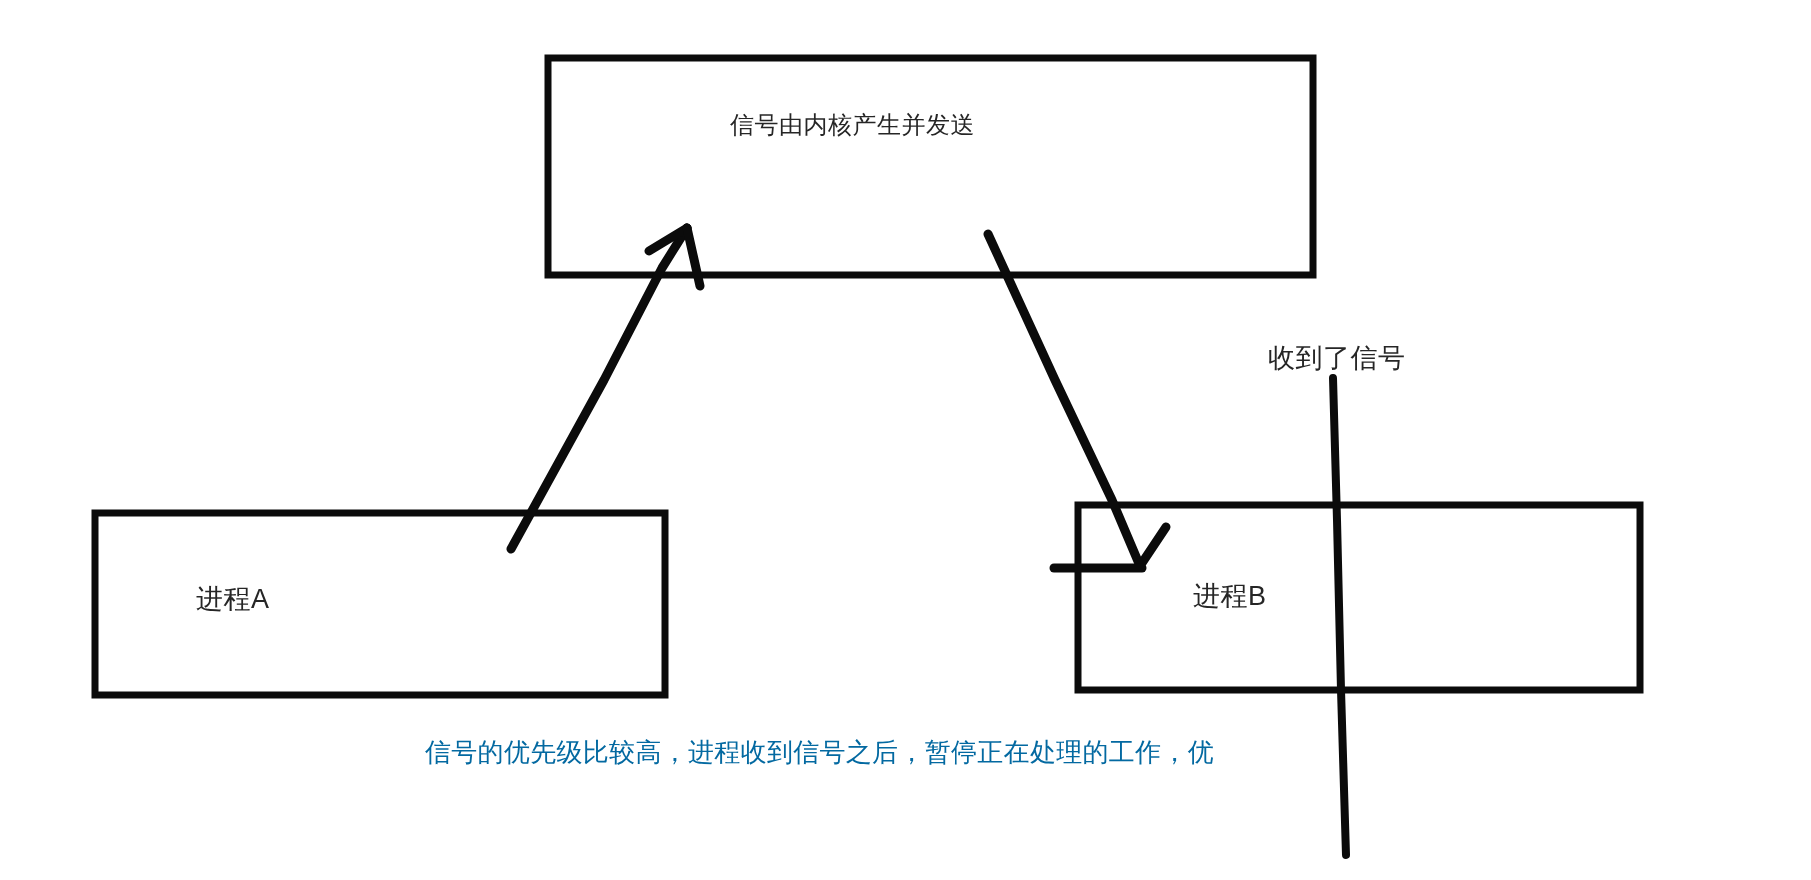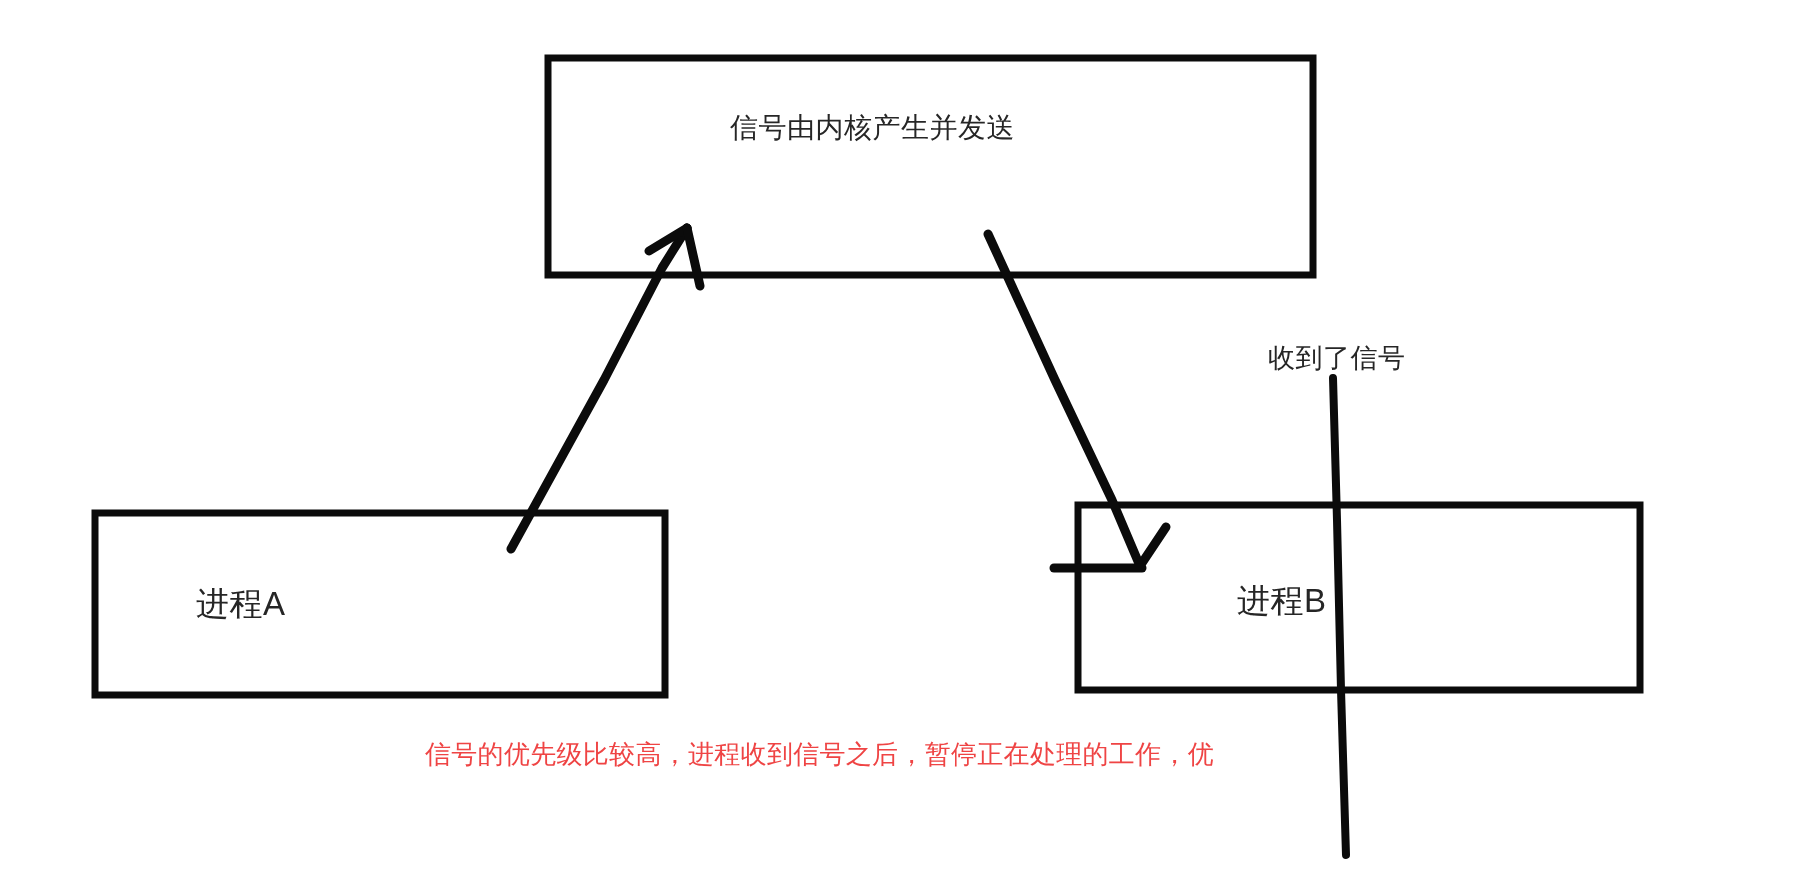--- a/index.html
+++ b/index.html
@@ -21,52 +21,53 @@
   #diagram-svg {
     position: absolute;
     left: 0;
     top: 0;
     width: 1811px;
     height: 880px;
   }
   .node-label {
     position: absolute;
     color: #262626;
-    font-size: 33px;
+    font-size: 27px;
     line-height: 1.25;
     white-space: nowrap;
     letter-spacing: 0.5px;
   }
   #top-box-label {
     left: 730px;
     top: 110px;
-    font-size: 28px;
+    font-size: 24px;
   }
   #left-box-label {
     left: 196px;
     top: 583px;
   }
   #right-box-label {
-    left: 1237px;
+    left: 1193px;
     top: 580px;
   }
   #received-signal-label {
     left: 1268px;
     top: 342px;
     font-size: 27px;
   }
   #caption-note {
     position: absolute;
     left: 425px;
     top: 730px;
     width: 860px;
-    color: #ef4444;
+    color: #0369a1;
     font-size: 26px;
     line-height: 1.92;
     letter-spacing: 0.3px;
+    font-family: Liberation Mono, monospace;
   }
   #caption-note .caption-line {
     display: block;
     white-space: nowrap;
   }
   #caption-note .caption-line-2 {
     padding-left: 28px;
   }
 </style>
 </head>

